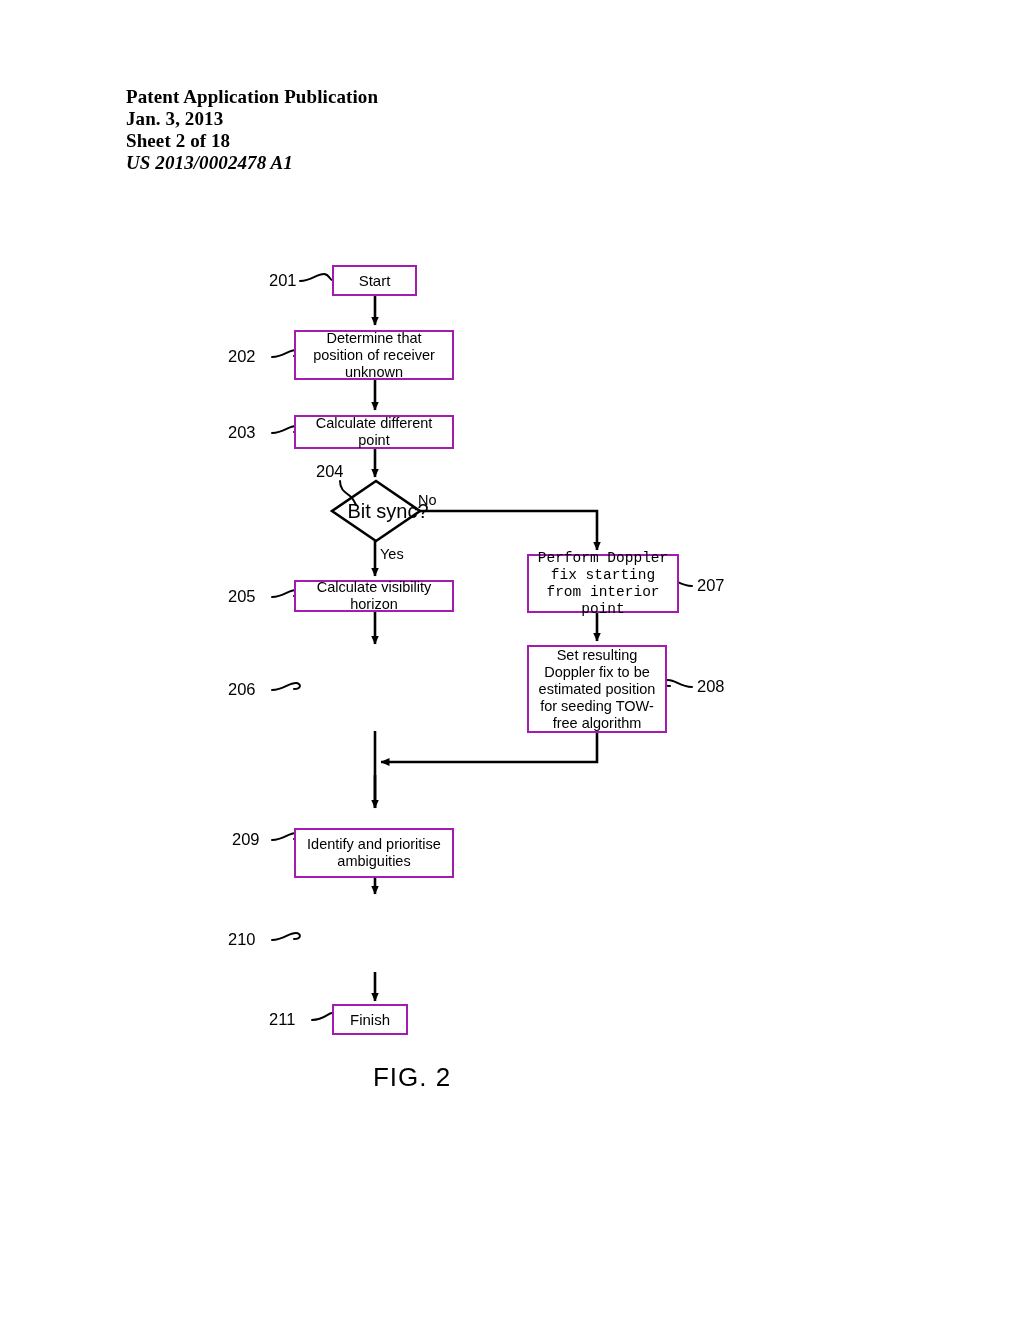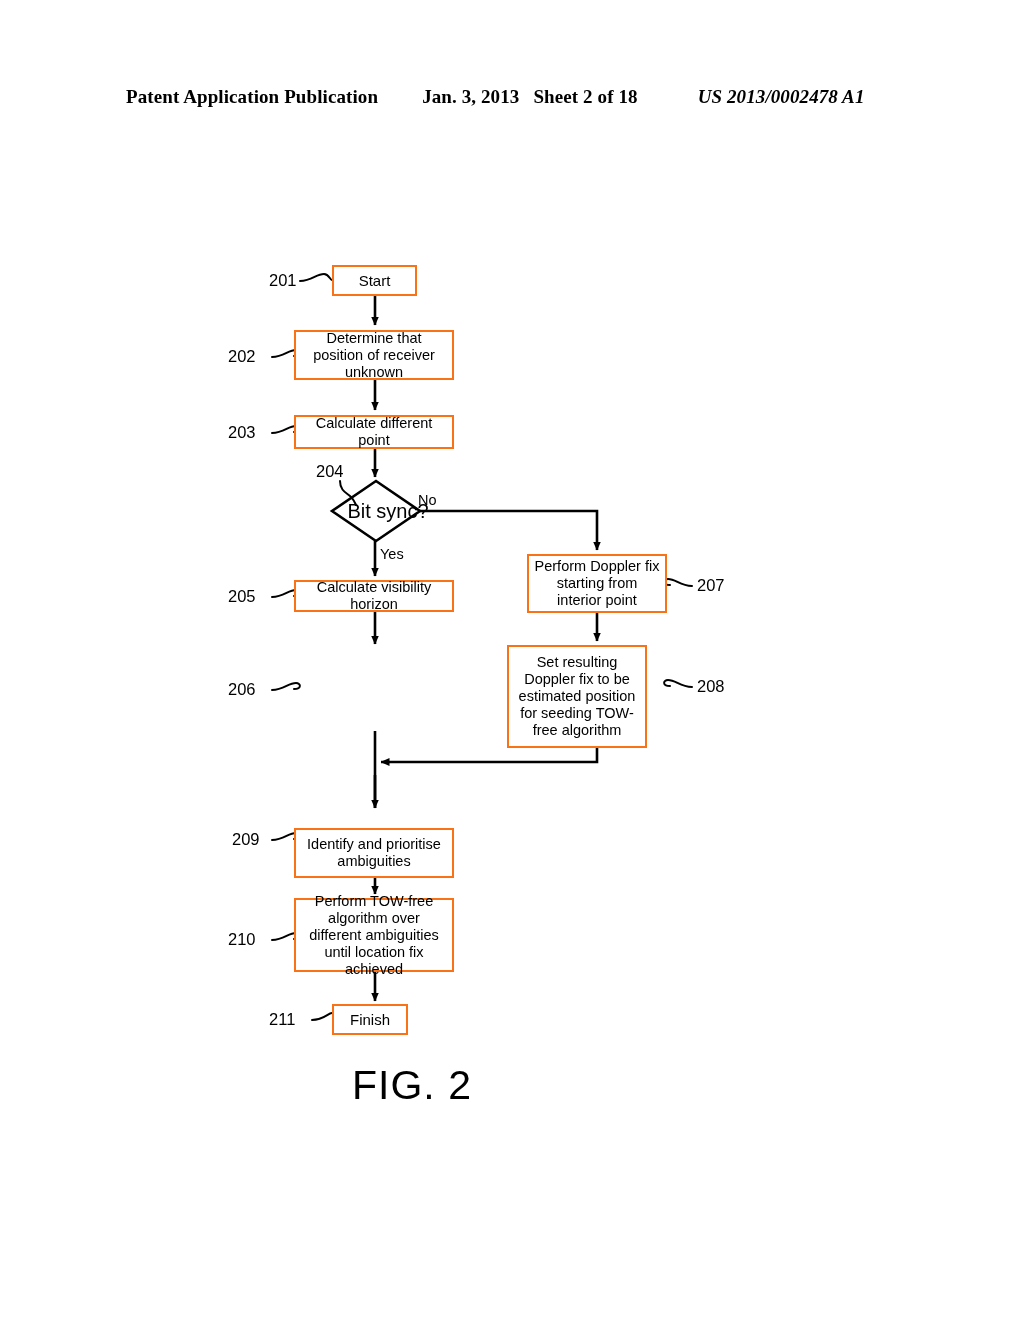--- a/index.html
+++ b/index.html
@@ -18,20 +18,21 @@
   }
 
   
   #patent-header {
     position: absolute;
     top: 86px;
     left: 0;
     width: 1024px;
     height: 28px;
     display: flex;
+    flex-direction: column;
     align-items: baseline;
     justify-content: flex-start;
     font-family: "Liberation Serif", serif;
     font-weight: bold;
     font-size: 19px;
     letter-spacing: 0.1px;
     white-space: nowrap;
   }
   #patent-header .hdr-pub {
     margin-left: 126px;
@@ -58,21 +59,21 @@
   #flow-svg {
     position: absolute;
     top: 0;
     left: 0;
   }
 
   
   .node {
     position: absolute;
     box-sizing: border-box;
-    border: 2px solid #f97316;
+    border: 2px solid #a21caf;
     background: #ffffff;
     display: flex;
     align-items: center;
     justify-content: center;
     text-align: center;
     font-family: "Liberation Sans", sans-serif;
     font-size: 14.5px;
     line-height: 17px;
     color: #000000;
     padding: 12px 4px;
@@ -124,21 +125,21 @@
   }
 
   
   #fig-caption {
     position: absolute;
     left: 0;
     top: 1062px;
     width: 824px;
     text-align: center;
     font-family: "Liberation Sans", sans-serif;
-    font-size: 41px;
+    font-size: 26px;
     letter-spacing: 1px;
     color: #000000;
   }
 </style>
 </head>
 <body>
 
 <div id="patent-header">
   <span class="hdr-pub">Patent Application Publication</span>
   <span class="hdr-date">Jan. 3, 2013</span>
@@ -213,35 +214,32 @@
 
   <div id="node-204">
     <span class="diamond-label">Bit sync?</span>
   </div>
 
   <div class="node" id="node-205" style="left:294px; top:580px; width:160px; height:32px;">
     <span>Calculate visibility horizon</span>
   </div>
 
 
-  <div class="node" id="node-207" style="left:527px; top:554px; width:140px; height:59px;">
+  <div class="node" id="node-207" style="left:527px; top:554px; width:152px; height:59px;font-family:Liberation Mono, monospace;">
     <span>Perform Doppler fix starting from interior point</span>
   </div>
 
-  <div class="node" id="node-208" style="left:507px; top:645px; width:140px; height:103px;">
+  <div class="node" id="node-208" style="left:527px; top:645px; width:140px; height:88px;">
     <span>Set resulting Doppler fix to be estimated position for seeding TOW-free algorithm</span>
   </div>
 
   <div class="node" id="node-209" style="left:294px; top:812px; width:160px; height:50px;margin-top:16px;">
     <span>Identify and prioritise ambiguities</span>
   </div>
 
-  <div class="node" id="node-210" style="left:294px; top:898px; width:160px; height:74px;">
-    <span>Perform TOW-free algorithm over different ambiguities until location fix achieved</span>
-  </div>
 
   <div class="node node-terminal" id="node-211" style="left:332px; top:1004px; width:76px; height:31px;">
     <span>Finish</span>
   </div>
 
   <span class="branch-label" id="label-no">No</span>
   <span class="branch-label" id="label-yes">Yes</span>
 
   <span class="ref-num" style="left:269px; top:271px;">201</span>
   <span class="ref-num" style="left:228px; top:347px;">202</span>

